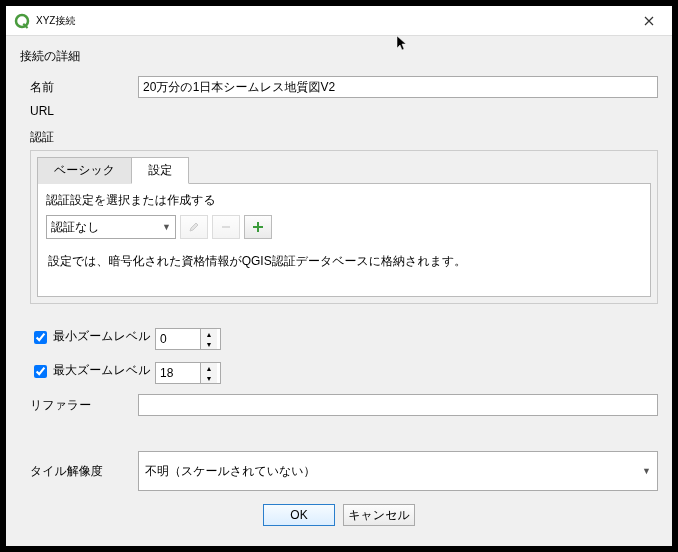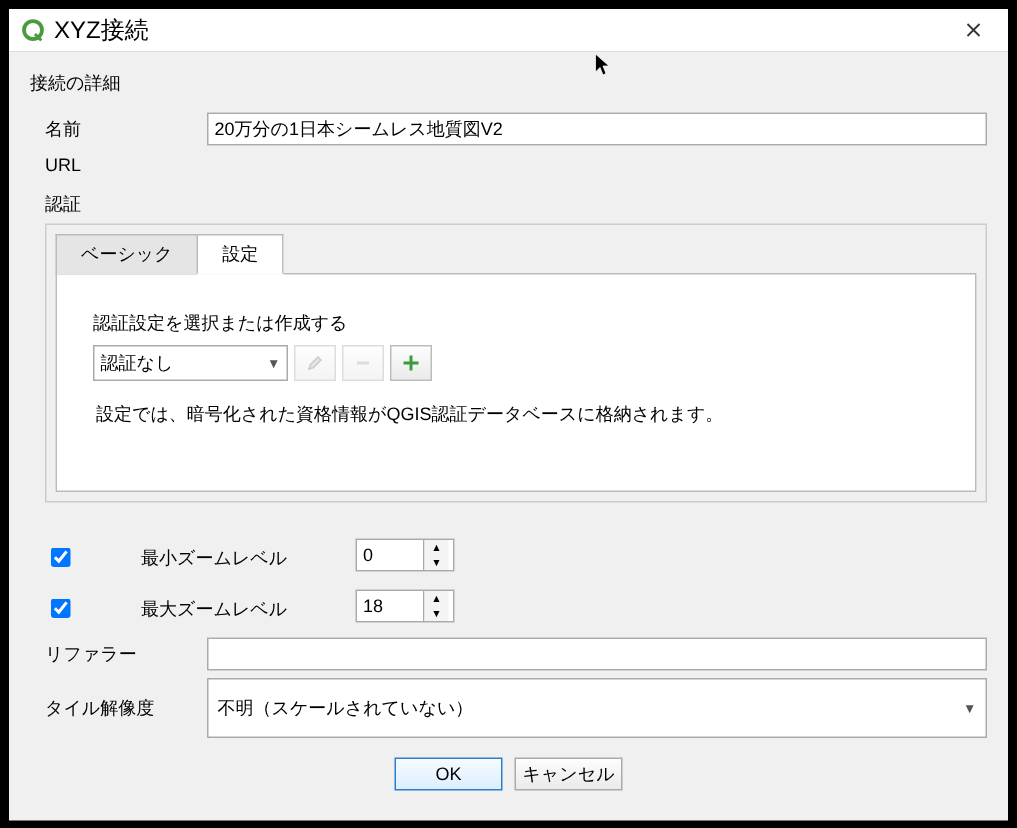--- a/index.html
+++ b/index.html
@@ -1,39 +1,39 @@
 <!DOCTYPE html>
 <html><head>
 <meta charset="utf-8">
 <style>
 * { box-sizing: border-box; font-family: "Meiryo UI", "MS Gothic", sans-serif; font-size: 12px; }
 body { margin: 0; background: #000; padding: 6px; }
 .window { background: #fff; width: 666px; height: 540px; display: flex; flex-direction: column; }
 .titlebar { display: flex; align-items: center; height: 30px; padding: 0 8px; border-bottom: 1px solid #ddd; }
 .logo { width: 16px; height: 16px; margin-right: 6px; }
-.title { flex: 1; font-size: 16px; }
+.title { flex: 1; font-size: 10px; }
 .close-btn { width: 30px; height: 28px; display: flex; align-items: center; justify-content: center; cursor: pointer; }
 .content { padding: 10px 14px; flex: 1; background: #f0f0f0; display: flex; flex-direction: column; }
 .section-label { margin: 2px 0 8px 0; }
 .row { display: flex; align-items: center; margin: 3px 0; padding-left: 10px; }
 .row-label { width: 108px; }
 .row input[type=text] { flex: 1; height: 22px; padding: 2px 4px; border: 1px solid #aaa; background: #fff; }
 .row input.focused { border: 1px solid #2a7ecc; outline: 1px solid #7fb8e8; }
 .auth-row { padding-left: 10px; margin-top: 8px; }
 .auth-box { margin: 4px 0 4px 10px; border: 1px solid #ccc; background: #f0f0f0; padding: 0; position: relative; }
 .tabs { display: flex; margin: 6px 0 0 6px; }
 .tab { padding: 4px 16px; border: 1px solid #bbb; border-bottom: none; background: #e5e5e5; cursor: pointer; margin-right: -1px; }
 .tab.active { background: #fff; border-bottom: 1px solid #fff; position: relative; z-index: 2; }
-.tab-panel { margin: 0 6px 6px 6px; border: 1px solid #bbb; background: #fff; padding: 24px; margin-top: -1px; }
+.tab-panel { margin: 0 6px 6px 6px; border: 1px solid #bbb; background: #fff; padding: 8px; margin-top: -1px; }
 .combo { display: inline-flex; align-items: center; justify-content: space-between; width: 130px; height: 24px; border: 1px solid #aaa; background: #fff; padding: 0 4px; }
 .chev { font-size: 9px; color: #555; }
 .iconbtn { width: 28px; height: 24px; border: 1px solid #bbb; background: linear-gradient(#fdfdfd,#eaeaea); margin-left: 4px; display: inline-flex; align-items: center; justify-content: center; cursor: pointer; }
 .iconbtn.disabled { opacity: 0.5; cursor: default; }
 .hint { margin: 14px 2px 18px 2px; }
-.checkrow { display: flex; align-items: flex-end; margin: 6px 0; padding-left: 10px; gap: 41px; }
+.checkrow { display: flex; align-items: flex-start; margin: 6px 0; padding-left: 10px; }
 .checkrow input[type=checkbox] { margin-right: 6px; }
 .checkrow .cklabel { width: 102px; }
 .spinbox { display: inline-flex; align-items: center; width: 66px; height: 22px; border: 1px solid #aaa; background: #fff; }
 .spinbox input { border: none; width: 44px; padding: 2px 4px; outline: none; }
 .spinbox .spins { display: flex; flex-direction: column; border-left: 1px solid #aaa; }
 .spinbox .sp { width: 16px; height: 10px; font-size: 7px; display: flex; align-items: center; justify-content: center; background: #f4f4f4; cursor: pointer; }
 .spacer { flex: 1; }
 .sel-combo { display: flex; align-items: center; justify-content: space-between; flex: 1; height: 40px; border: 1px solid #aaa; background: #fff; padding: 0 6px; }
 .footer { display: flex; justify-content: center; gap: 8px; padding: 10px 14px; background: #f0f0f0; }
 .btn { min-width: 72px; height: 22px; border: 1px solid #2a7ecc; background: linear-gradient(#f6fbff,#dceeff); display: flex; align-items: center; justify-content: center; cursor: pointer; }

